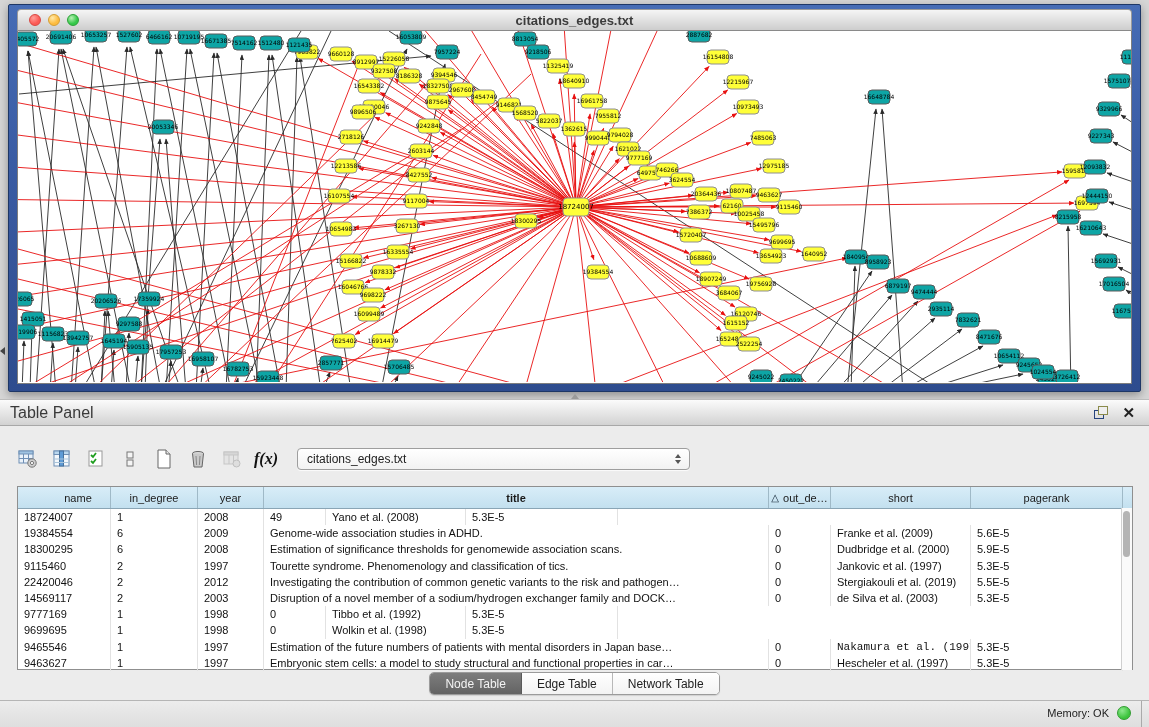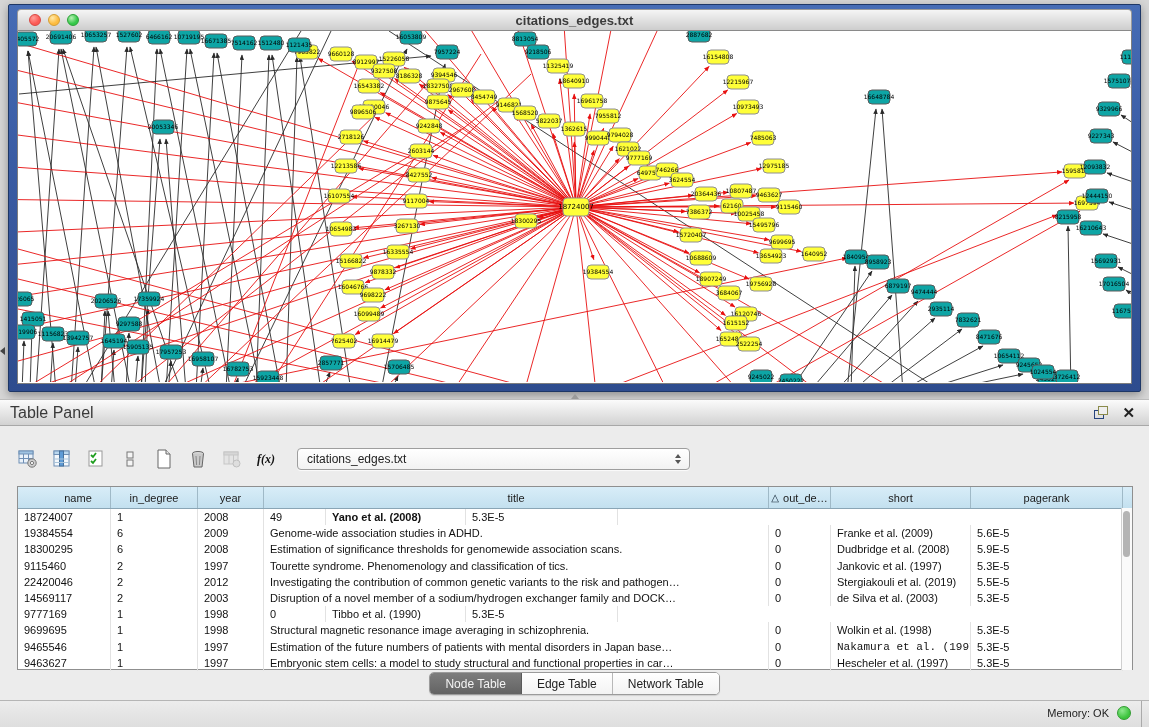--- a/index.html
+++ b/index.html
@@ -891,80 +891,80 @@
     </span>
     <span class="tool-btn">
       <svg width="20" height="20" viewBox="0 0 20 20" opacity="0.45">
           <rect x="2" y="3" width="14" height="12" fill="#dcdcdc" stroke="#999"></rect>
           <rect x="2" y="3" width="14" height="3" fill="#bdbdbd" stroke="#999"></rect>
           <line x1="7" y1="6" x2="7" y2="15" stroke="#999"></line>
           <line x1="11.5" y1="6" x2="11.5" y2="15" stroke="#999"></line>
           <circle cx="14.5" cy="14.5" r="3.5" fill="#cfcfcf" stroke="#888"></circle>
         </svg>
     </span>
-    <span class="tool-btn" style="font-family:'Liberation Serif',serif;font-style:italic;font-weight:bold;font-size:12px;color:#111;">f(x)</span>
+    <span class="tool-btn" style="font-family:'Liberation Serif',serif;font-style:italic;font-weight:bold;font-size:16px;color:#111;">f(x)</span>
     <div class="combo">
       <span>citations_edges.txt</span>
       <span class="arrows">
           <i class="up"></i>
           <i class="down"></i>
         </span>
     </div>
   </div>
 
   <div class="tablewrap">
     <div class="thead" id="thead">
         <div class="th" style="width: 93px; padding-left: 28px;">
           <span>name</span>
         </div>
         <div class="th" style="width: 87px;">
           <span>in_degree</span>
         </div>
         <div class="th" style="width: 66px;">
           <span>year</span>
         </div>
-        <div class="th" style="width: 505px;">
+        <div class="th" style="width: 505px; font-weight: bold;">
           <span>title</span>
         </div>
         <div class="th" style="width: 62px;">
           <span class="sortg">△</span>
           <span>out_de…</span>
         </div>
         <div class="th" style="width: 140px;">
           <span>short</span>
         </div>
         <div class="th" style="width: 152px;">
           <span>pagerank</span>
         </div>
       </div>
     <div class="tbody" id="tbody">
         <div class="trow">
           <div class="td" style="width: 93px;">18724007</div>
           <div class="td" style="width: 87px;">1</div>
           <div class="td" style="width: 66px;">2008</div>
           <div class="td" style="width: 62px;">49</div>
-          <div class="td" style="width: 140px; font-weight: bold;">Yano et al. (2008)</div>
+          <div class="td" style="width: 140px;">Yano et al. (2008)</div>
           <div class="td" style="width: 152px;">5.3E-5</div>
         </div>
         <div class="trow">
           <div class="td" style="width: 93px;">19384554</div>
           <div class="td" style="width: 87px;">6</div>
           <div class="td" style="width: 66px;">2009</div>
           <div class="td" style="width: 505px;">Genome-wide association studies in ADHD.</div>
           <div class="td" style="width: 62px;">0</div>
           <div class="td" style="width: 140px;">Franke et al. (2009)</div>
           <div class="td" style="width: 152px;">5.6E-5</div>
         </div>
         <div class="trow">
           <div class="td" style="width: 93px;">18300295</div>
           <div class="td" style="width: 87px;">6</div>
           <div class="td" style="width: 66px;">2008</div>
           <div class="td" style="width: 505px;">Estimation of significance thresholds for genomewide association scans.</div>
           <div class="td" style="width: 62px;">0</div>
-          <div class="td" style="width: 140px;">Dudbridge et al. (2008)</div>
+          <div class="td" style="width: 140px;">Dudbridge et al. (2000)</div>
           <div class="td" style="width: 152px;">5.9E-5</div>
         </div>
         <div class="trow">
           <div class="td" style="width: 93px;">9115460</div>
           <div class="td" style="width: 87px;">2</div>
           <div class="td" style="width: 66px;">1997</div>
           <div class="td" style="width: 505px;">Tourette syndrome. Phenomenology and classification of tics.</div>
           <div class="td" style="width: 62px;">0</div>
           <div class="td" style="width: 140px;">Jankovic et al. (1997)</div>
           <div class="td" style="width: 152px;">5.3E-5</div>
@@ -985,28 +985,27 @@
           <div class="td" style="width: 505px;">Disruption of a novel member of a sodium/hydrogen exchanger family and DOCK…</div>
           <div class="td" style="width: 62px;">0</div>
           <div class="td" style="width: 140px;">de Silva et al. (2003)</div>
           <div class="td" style="width: 152px;">5.3E-5</div>
         </div>
         <div class="trow">
           <div class="td" style="width: 93px;">9777169</div>
           <div class="td" style="width: 87px;">1</div>
           <div class="td" style="width: 66px;">1998</div>
           <div class="td" style="width: 62px;">0</div>
-          <div class="td" style="width: 140px;">Tibbo et al. (1990)</div>
+          <div class="td" style="width: 140px;">Tibbo et al. (1992)</div>
           <div class="td" style="width: 152px;">5.3E-5</div>
         </div>
         <div class="trow">
           <div class="td" style="width: 93px;">9699695</div>
           <div class="td" style="width: 87px;">1</div>
           <div class="td" style="width: 66px;">1998</div>
-          <div class="td" style="width: 505px;">Structural magnetic resonance image averaging in schizophrenia.</div>
           <div class="td" style="width: 62px;">0</div>
           <div class="td" style="width: 140px;">Wolkin et al. (1998)</div>
           <div class="td" style="width: 152px;">5.3E-5</div>
         </div>
         <div class="trow">
           <div class="td" style="width: 93px;">9465546</div>
           <div class="td" style="width: 87px;">1</div>
           <div class="td" style="width: 66px;">1997</div>
           <div class="td" style="width: 505px;">Estimation of the future numbers of patients with mental disorders in Japan base…</div>
           <div class="td" style="width: 62px;">0</div>

